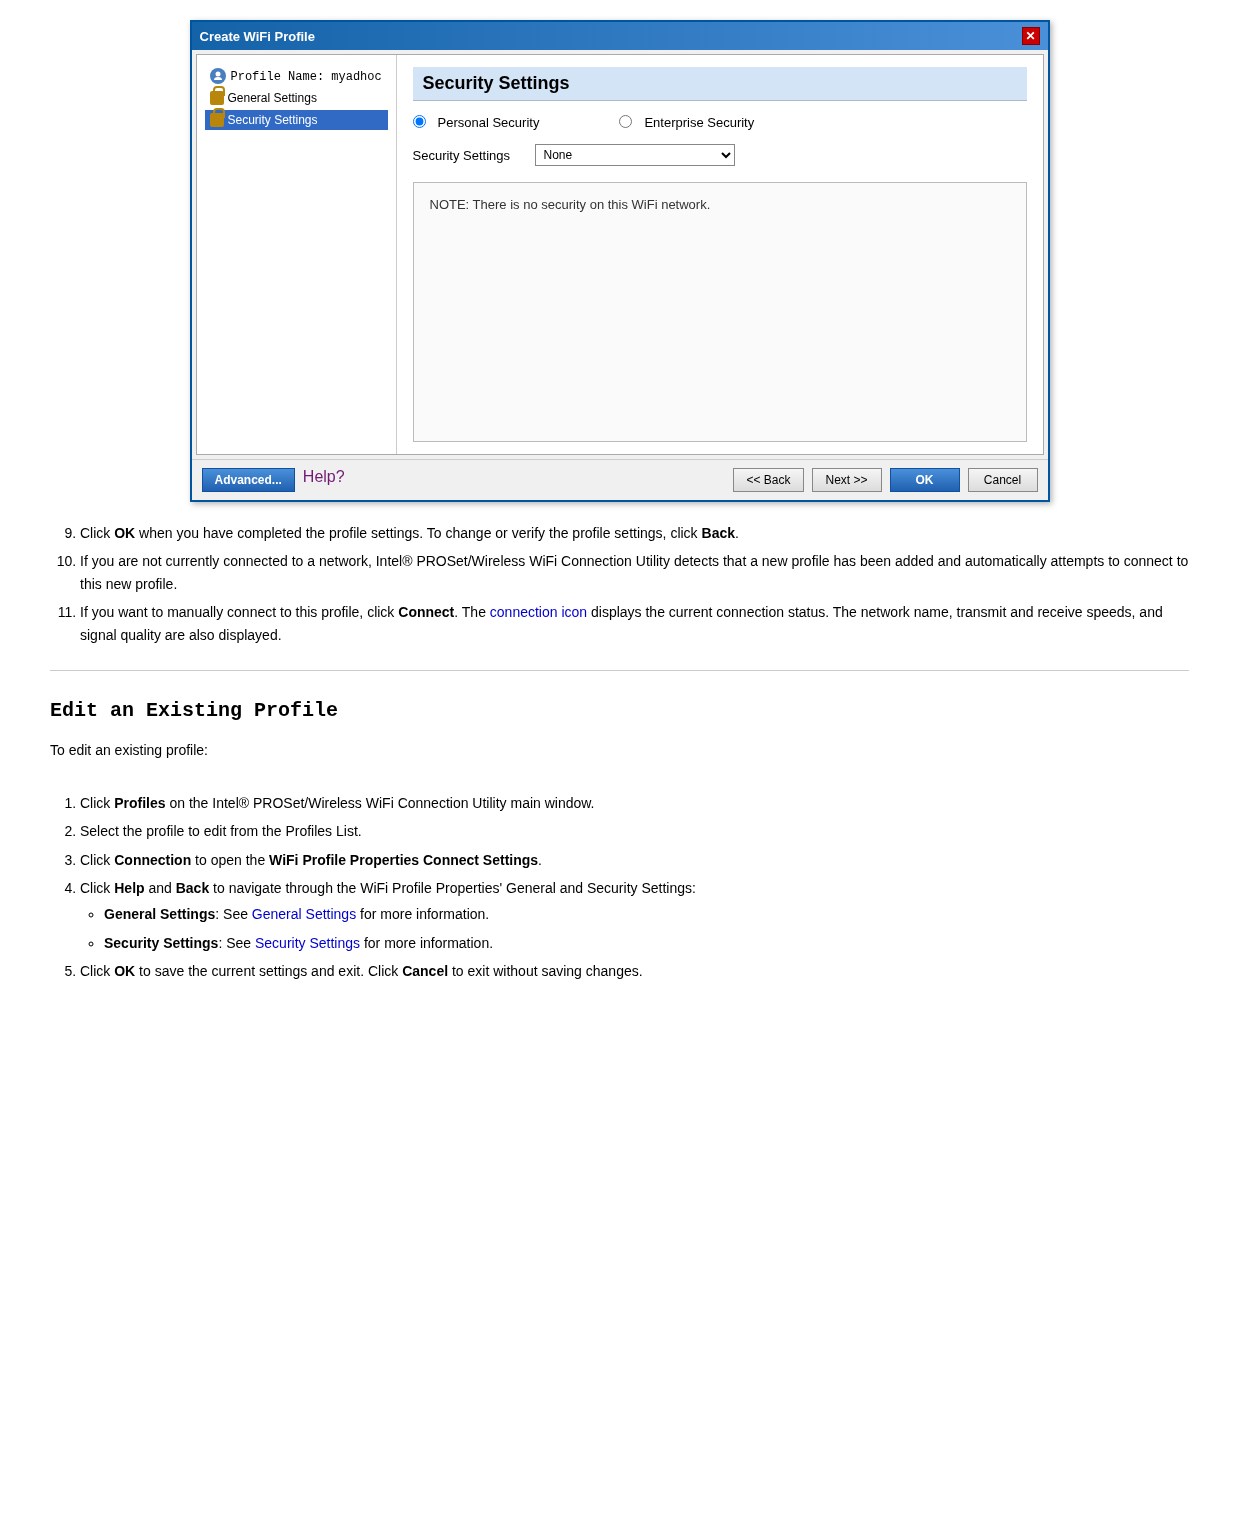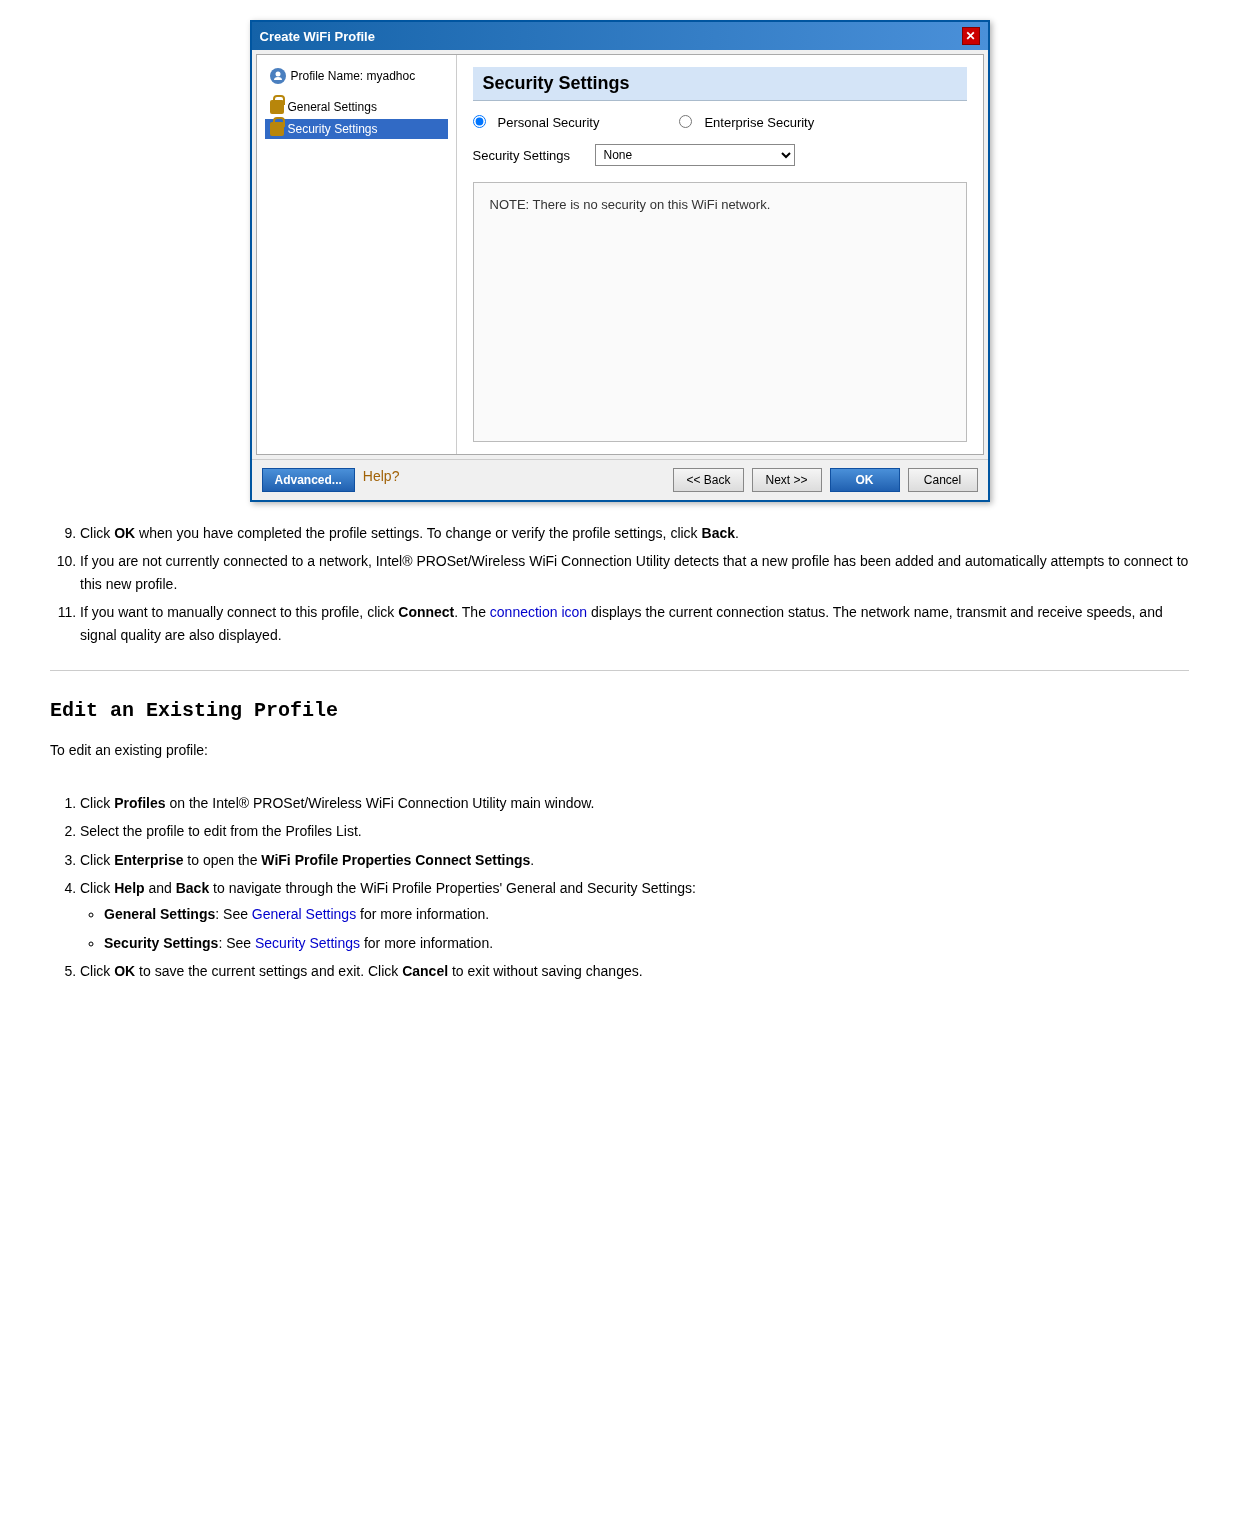--- a/index.html
+++ b/index.html
@@ -14,21 +14,21 @@
 
     
     .dialog-wrapper {
       display: flex;
       justify-content: center;
       margin-bottom: 20px;
     }
     .dialog {
       border: 2px solid #0055a0;
       background: #f0f0f0;
-      width: 740px;
+      width: 860px;
       box-shadow: 2px 2px 6px rgba(0,0,0,0.3);
     }
     .dialog-titlebar {
       background: linear-gradient(to right, #1462a8, #4a90d9);
       color: white;
       font-weight: bold;
       font-size: 13px;
       padding: 5px 8px;
       display: flex;
       justify-content: space-between;
@@ -68,24 +68,25 @@
       font-size: 12px;
       cursor: pointer;
       margin-bottom: 2px;
     }
     .left-panel-item.selected {
       background: #316ac5;
       color: white;
     }
     .profile-name-item {
       display: flex;
-      align-items: center;
+      align-items: flex-end;
       padding: 3px 5px;
       font-size: 12px;
-      margin-bottom: 10px;
+      margin-bottom: 1px;
+      font-family: Liberation Mono, monospace;
     }
     .profile-icon {
       width: 16px;
       height: 16px;
       border-radius: 50%;
       background: #4a7fbf;
       margin-right: 5px;
       flex-shrink: 0;
       display: flex;
       align-items: center;
@@ -176,22 +177,22 @@
       text-align: center;
     }
     .btn-blue {
       background: linear-gradient(to bottom, #4a90d9, #2060b0);
       color: white;
       border: 1px solid #1050a0;
       font-weight: bold;
       font-size: 12px;
     }
     .help-link {
-      color: #a16207;
-      font-size: 14px;
+      color: #701a75;
+      font-size: 16px;
       text-decoration: none;
       cursor: pointer;
       text-align: center;
     }
 
     
     .instructions {
       padding: 0 30px;
       font-size: 14px;
       line-height: 1.6;
@@ -344,21 +345,21 @@
   <p>To edit an existing profile:</p>
   <br>
   <ol>
     <li>
       Click <strong>Profiles</strong> on the Intel® PROSet/Wireless WiFi Connection Utility main window.
     </li>
     <li>
       Select the profile to edit from the Profiles List.
     </li>
     <li>
-      Click <strong>Enterprise</strong> to open the <strong>WiFi Profile Properties Connect Settings</strong>.
+      Click <strong>Connection</strong> to open the <strong>WiFi Profile Properties Connect Settings</strong>.
     </li>
     <li>
       Click <strong>Help</strong> and <strong>Back</strong> to navigate through the WiFi Profile Properties' General and Security Settings:
       <ul style="list-style-type: circle; padding-left: 24px; margin-top: 4px;">
         <li>
           <strong>General Settings</strong>: See <a class="link">General Settings</a> for more information.
         </li>
         <li>
           <strong>Security Settings</strong>: See <a class="link">Security Settings</a> for more information.
         </li>

